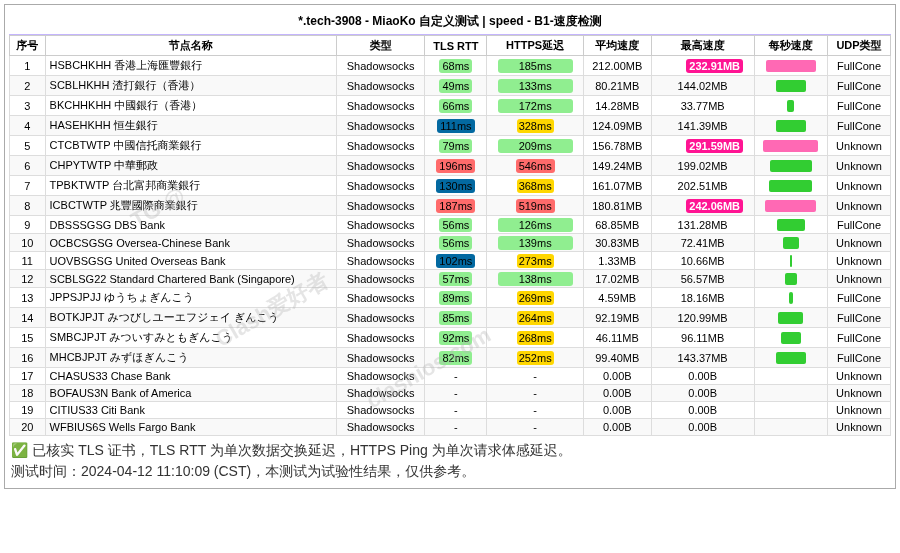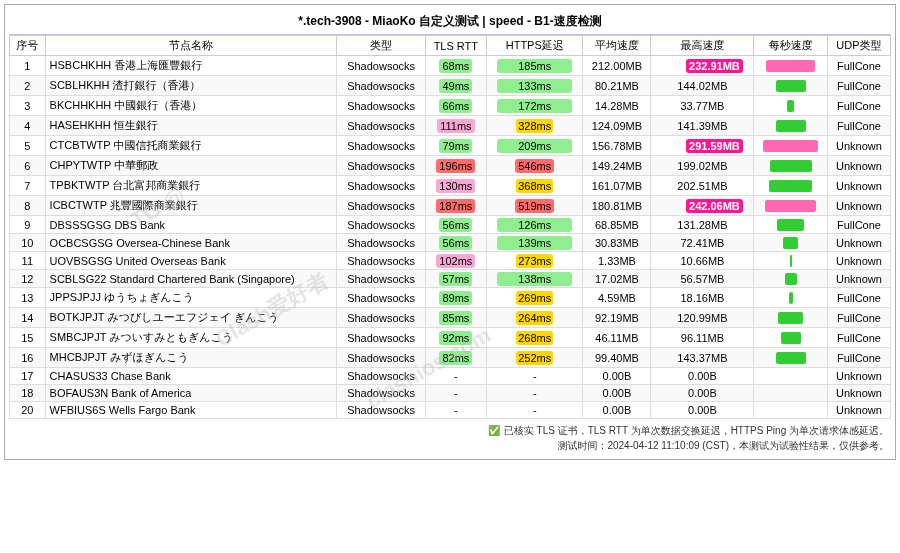--- a/index.html
+++ b/index.html
@@ -28,56 +28,55 @@
       border-collapse: collapse;
       font-size: 11px;
     }
     thead tr {
       background: #fff;
     }
     thead th {
       border: 1px solid #ccc;
       padding: 2px 4px;
       text-align: center;
-      font-weight: normal;
+      font-weight: bold;
       white-space: nowrap;
     }
     tbody tr:nth-child(odd) { background: #fff; }
     tbody tr:nth-child(even) { background: #f9f9f9; }
     tbody td {
       border: 1px solid #ddd;
       padding: 2px 4px;
       white-space: nowrap;
       text-align: center;
     }
     tbody td.name-col {
       text-align: left;
     }
     .tls-green { background: #90ee90; color: #000; border-radius: 3px; padding: 1px 3px; }
-    .tls-yellow { background: #f9a8d4; color: #000; border-radius: 3px; padding: 1px 3px; }
+    .tls-yellow { background: #0369a1; color: #000; border-radius: 3px; padding: 1px 3px; }
     .tls-red { background: #ff6b6b; color: #000; border-radius: 3px; padding: 1px 3px; }
     .https-green { background: #90ee90; color: #000; border-radius: 3px; padding: 1px 21px; }
     .https-yellow { background: #ffd700; color: #000; border-radius: 3px; padding: 1px 2px; }
     .https-red { background: #ff6b6b; color: #000; border-radius: 3px; padding: 1px 3px; }
     .speed-bar-cell { position: relative; min-width: 60px; }
     .speed-bar {
       display: inline-block;
       height: 12px;
       vertical-align: middle;
       border-radius: 2px;
     }
     .bar-pink { background: #ff69b4; }
     .bar-green { background: #32cd32; }
     .max-highlight { background: #ff1493; color: #fff; border-radius: 3px; padding: 1px 3px; font-weight: bold; margin-left: 24px; }
     .footer {
-      font-size: 10px;
+      font-size: 14px;
       color: #333;
       padding: 4px 2px 2px 2px;
       line-height: 1.5;
-      text-align: right;
     }
     .watermark {
       position: absolute;
       color: rgba(180,180,180,0.35);
       font-size: 22px;
       font-weight: bold;
       transform: rotate(-30deg);
       pointer-events: none;
       z-index: 10;
       white-space: nowrap;
@@ -306,20 +305,31 @@
             <td class="name-col">BOFAUS3N Bank of America</td>
             <td>Shadowsocks</td>
             <td>-</td>
             <td>-</td>
             <td>0.00B</td>
             <td>0.00B</td>
             <td class="speed-bar-cell"></td>
             <td>Unknown</td>
           </tr>
           <tr>
+            <td>19</td>
+            <td class="name-col">CITIUS33 Citi Bank</td>
+            <td>Shadowsocks</td>
+            <td>-</td>
+            <td>-</td>
+            <td>0.00B</td>
+            <td>0.00B</td>
+            <td class="speed-bar-cell"></td>
+            <td>Unknown</td>
+          </tr>
+          <tr>
             <td>20</td>
             <td class="name-col">WFBIUS6S Wells Fargo Bank</td>
             <td>Shadowsocks</td>
             <td>-</td>
             <td>-</td>
             <td>0.00B</td>
             <td>0.00B</td>
             <td class="speed-bar-cell"></td>
             <td>Unknown</td>
           </tr>

